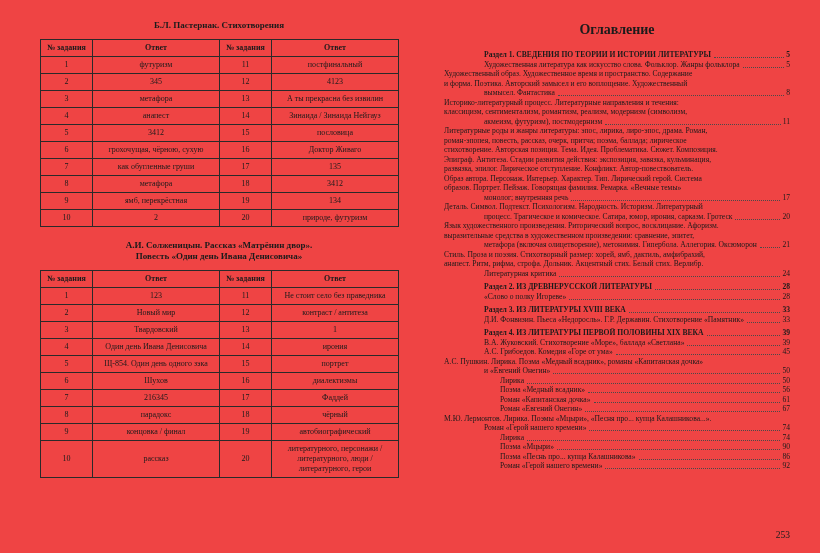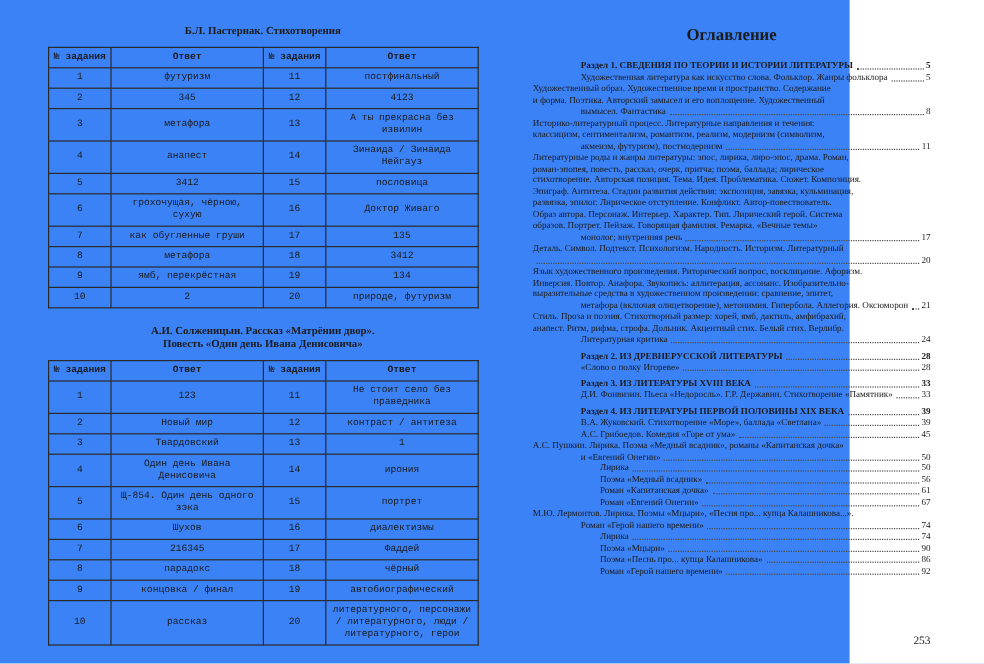--- a/index.html
+++ b/index.html
@@ -2,28 +2,28 @@
 <html><head>
 <meta charset="utf-8">
 <style>
   * { margin:0; padding:0; box-sizing:border-box; }
   html,body { background:#ffffff; }
   body {
     width:820px; height:553px; overflow:hidden;
     font-family:"Liberation Serif","DejaVu Serif",serif;
     color:#1b1b1b;
   }
-  .book { display:flex; width:708px; height:553px; background:#3b82f6; }
+  .book { display:flex; width:820px; height:553px; background:#ef4444; }
   .page { position:relative; height:553px; }
   .page-left  { width:410px; padding:20px 12px 0 40px; }
   .page-right { width:410px; padding:22px 30px 0 34px; }
 
   
   .tbl-title { font-weight:bold; font-size:9px; line-height:1.3; text-align:center; margin-bottom:7px; }
-  table.ans { border-collapse:collapse; width:358px; table-layout:fixed;font-family:Liberation Mono, monospace; }
+  table.ans { border-collapse:collapse; width:358px; table-layout:fixed; }
   table.ans th, table.ans td {
     border:1px solid #2a2a2a; font-size:8px; line-height:1.25;
     padding:3px 3px; text-align:center; vertical-align:middle;
     word-wrap:break-word;
   }
   table.ans th { font-weight:bold; }
   table.ans th:nth-child(1), table.ans th:nth-child(3) { width:52px; }
   table.ans th:nth-child(2), table.ans th:nth-child(4) { width:127px; }
   .answer-block + .answer-block { margin-top:13px; }
 
@@ -249,27 +249,27 @@
           <div class="toc-line">образов. Портрет. Пейзаж. Говорящая фамилия. Ремарка. «Вечные темы»</div>
           <div class="toc-line last">
             <span class="t">монолог; внутренняя речь</span>
             <span class="dots"></span>
             <span class="pg">17</span>
           </div>
         </div>
         <div class="toc-entry entry">
           <div class="toc-line">Деталь. Символ. Подтекст. Психологизм. Народность. Историзм. Литературный</div>
           <div class="toc-line last">
+            <span class="t">процесс. Трагическое и комическое. Сатира, юмор, ирония, сарказм. Гротеск</span>
             <span class="dots"></span>
             <span class="pg">20</span>
           </div>
         </div>
         <div class="toc-entry entry">
           <div class="toc-line">Язык художественного произведения. Риторический вопрос, восклицание. Афоризм.</div>
-          <div class="toc-line">Инверсия. Повтор. Анафора. Звукопись: аллитерация, ассонанс. Изобразительно-</div>
           <div class="toc-line">выразительные средства в художественном произведении: сравнение, эпитет,</div>
           <div class="toc-line last">
             <span class="t">метафора (включая олицетворение), метонимия. Гипербола. Аллегория. Оксюморон</span>
             <span class="dots"></span>
             <span class="pg">21</span>
           </div>
         </div>
         <div class="toc-entry entry">
           <div class="toc-line">Стиль. Проза и поэзия. Стихотворный размер: хорей, ямб, дактиль, амфибрахий,</div>
           <div class="toc-line">анапест. Ритм, рифма, строфа. Дольник. Акцентный стих. Белый стих. Верлибр.</div>

